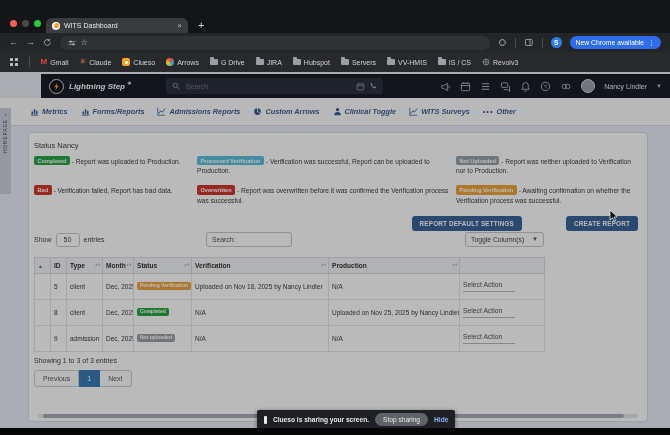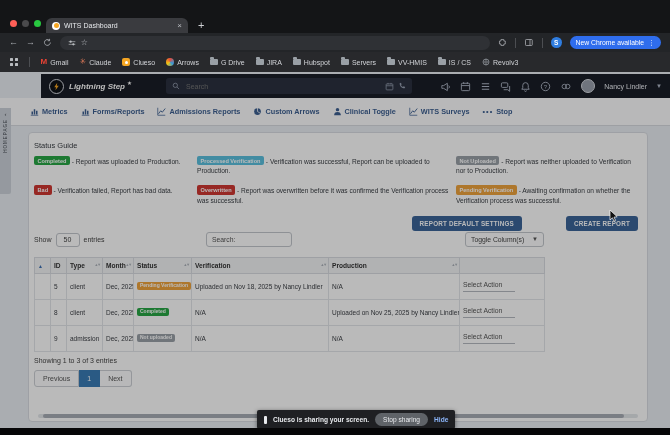--- a/index.html
+++ b/index.html
@@ -48,33 +48,33 @@
   
   .viewport{position:absolute;top:72px;left:0;right:0;height:356px;background:#e9edf3;}
   .dim{position:absolute;inset:0;background:rgba(0,0,0,0.27);z-index:40;pointer-events:none;}
 
   .appheader{position:absolute;top:2px;left:0;right:0;height:24px;background:#1a1e27;
              display:flex;align-items:center;padding:0 8px;margin-left:41px;}
   .logo{width:15px;height:15px;border-radius:50%;background:#0f1218;border:1px solid #d7dae0;
         display:flex;align-items:center;justify-content:center;flex:0 0 auto;}
   .brand{color:#fff;font-size:8px;font-weight:bold;font-style:italic;margin-left:5px;white-space:nowrap;}
   .brandstar{color:#fff;font-size:5.5px;margin:-6px 0 0 2px;}
-  .gsearch{position:absolute;left:125px;top:4px;width:246px;height:16px;background:#2b3140;
+  .gsearch{position:absolute;left:125px;top:4px;width:217px;height:16px;background:#2b3140;
            border-radius:3px;display:flex;align-items:center;padding:0 6px;gap:4px;}
   .gsearch input{background:transparent;border:none;outline:none;color:#98a1b3;font-size:7px;flex:1;
                  font-family:"Liberation Sans",sans-serif;}
   .hdr-right{margin-left:auto;display:flex;align-items:center;gap:9px;color:#aeb6c6;}
   .hdr-right svg{display:block;}
   .uavatar{width:14px;height:14px;border-radius:50%;background:#99a0ac;border:1px solid #d6dae1;}
   .uname{color:#e9ecf2;font-size:7px;white-space:nowrap;}
   .ucaret{color:#aeb6c6;font-size:6px;}
 
   .pagetabs{position:absolute;top:26px;left:0;right:0;height:28px;background:#fcfdfe;
             border-bottom:1px solid #d7dae0;display:flex;align-items:center;padding:0 0 0 30px;gap:13px;}
-  .ptab{display:flex;align-items:center;gap:3px;color:#3d5f91;font-size:7.3px;font-weight:bold;white-space:nowrap;}
+  .ptab{display:flex;align-items:center;gap:3px;color:#3d5f91;font-size:7.3px;font-weight:bold;white-space:nowrap;font-style:italic;}
   .ptab svg{display:block;}
 
   .sidestrip{position:absolute;top:36px;left:0;width:11px;height:86px;background:#cdd2da;
              border-radius:0 0 2px 0;display:flex;flex-direction:column;align-items:center;padding-top:3px;z-index:5;}
   .sidestrip .chev{font-size:6px;color:#4a5059;line-height:1;}
   .sidestrip .vtxt{writing-mode:vertical-rl;transform:rotate(180deg);font-size:4.5px;letter-spacing:1px;
                    color:#4a5059;margin-top:2px;}
 
   
   .card{position:absolute;left:28px;top:60px;width:620px;height:290px;background:#fff;
@@ -342,31 +342,31 @@
         </span>
       <span class="ptab">
           <svg width="9" height="9" viewBox="0 0 12 12">
             <path d="M1 1v10h10" stroke="currentColor" fill="none"></path>
             <path d="M2 9l3-4 2 2 4-5" stroke="currentColor" fill="none" stroke-width="1.2"></path>
           </svg>
           <span>WITS Surveys</span>
         </span>
       <span class="ptab">
           <span style="letter-spacing:1px;">•••</span>
-          <span>Stop</span>
+          <span>Other</span>
         </span>
     </div>
 
     <div class="sidestrip">
       <span class="chev">‹</span>
       <span class="vtxt">HOMEPAGE</span>
     </div>
 
     <div class="card">
-      <div class="sg-title">Status Guide</div>
+      <div class="sg-title">Status Nancy</div>
       <div class="sg-grid">
         <div><span class="badge b-completed">Completed</span> <span>- Report was uploaded to Production.</span></div>
         <div><span class="badge b-processed">Processed Verification</span> <span>- Verification was successful, Report can be uploaded to Production.</span></div>
         <div><span class="badge b-notup">Not Uploaded</span> <span>- Report was neither uploaded to Verification nor to Production.</span></div>
         <div><span class="badge b-bad">Bad</span> <span>- Verification failed, Report has bad data.</span></div>
         <div><span class="badge b-over">Overwritten</span> <span>- Report was overwritten before it was confirmed the Verification process was successful.</span></div>
         <div><span class="badge b-pending">Pending Verification</span> <span>- Awaiting confirmation on whether the Verification process was successful.</span></div>
       </div>
 
       <div class="btnrow">

